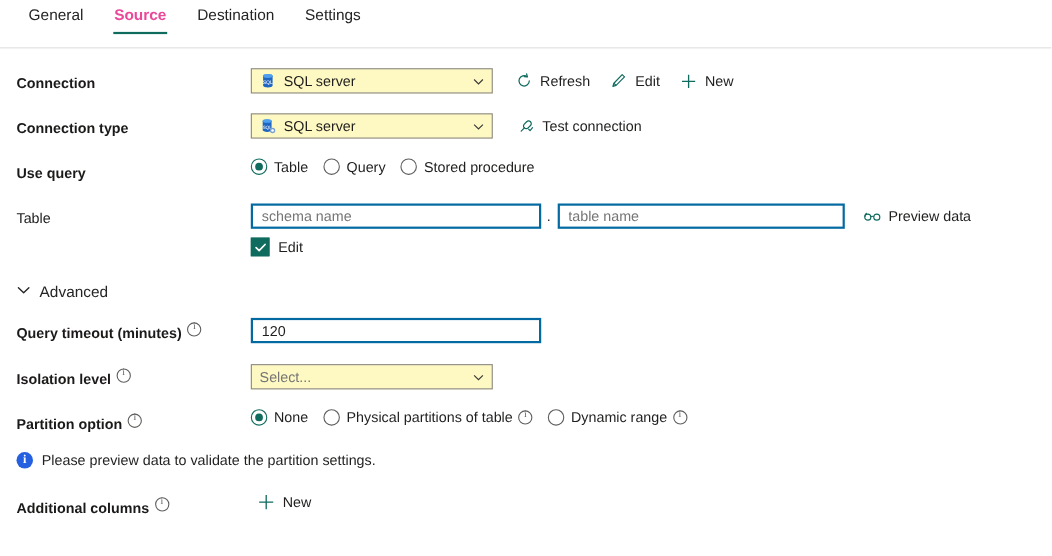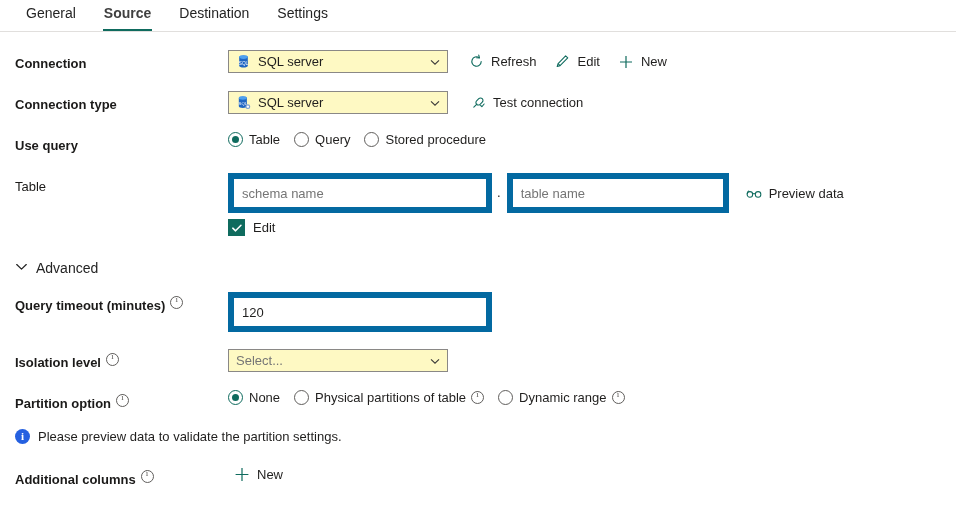--- a/index.html
+++ b/index.html
@@ -12,21 +12,21 @@
     background: #ffffff;
     font-family: "Liberation Sans", sans-serif;
     font-size: 13px;
     color: #201f1e;
     overflow: hidden;
   }
 
   
   .tabstrip {
     position: relative;
-    height: 32px;
+    height: 44px;
     display: flex;
     align-items: flex-start;
     padding: 0 0 0 12px;
     box-sizing: border-box;
   }
   .tabstrip::after {
     content: "";
     position: absolute;
     left: 0; right: 0; bottom: 0;
     height: 1px;
@@ -36,21 +36,21 @@
     position: relative;
     padding: 4px 14px 9px 14px;
     font-size: 14px;
     color: #242424;
     line-height: 18px;
     cursor: pointer;
     white-space: nowrap;
   }
   .tab.active {
     font-weight: bold;
-    color: #404040;
+    color: #ec4899;
   }
   .tab.active::after {
     content: "";
     position: absolute;
     left: 13px; right: 13px; bottom: 0;
     height: 2px;
     background: #0f6b5e;
     z-index: 2;
   }
 
@@ -144,26 +144,26 @@
     border-radius: 50%;
     background: #0f6b5e;
   }
   .radio .rlabel { font-size: 13px; color: #201f1e; }
 
   
   .tbox {
     width: 264px;
     height: 23px;
     box-sizing: border-box;
-    border: 6px solid #0369a1;
+    border: 2px solid #0369a1;
     background: #ffffff;
     font-family: "Liberation Sans", sans-serif;
     font-size: 13px;
     color: #201f1e;
-    padding: 14px 8px;
+    padding: 0 8px;
     outline: none;
     line-height: 21px;
   }
   .tbox.ph { color: #767676; }
   .combo {
     width: 220px;
     height: 23px;
     box-sizing: border-box;
     border: 1px solid #8a8886;
     background: #fef9c3;
@@ -417,21 +417,21 @@
     </div>
   </div>
 
   <div class="row tight">
     <div class="label normal">
       <span class="txt">Table</span>
     </div>
     <div class="field">
       <input class="tbox ph" type="text" value="" placeholder="schema name" style="">
       <span class="dot-sep">.</span>
-      <input class="tbox ph" type="text" value="" style="width: 222px;" placeholder="table name">
+      <input class="tbox ph" type="text" value="" style="width: 261px;" placeholder="table name">
       <div class="cmds" style="margin-left:17px;">
         <div class="cmd">
           <span class="cicon">
             <svg viewBox="0 0 18 16" width="17" height="15">
               <circle cx="4.4" cy="9" r="3.1" fill="none" stroke="#0f6b5e" stroke-width="1.15"></circle>
               <circle cx="13.6" cy="9" r="3.1" fill="none" stroke="#0f6b5e" stroke-width="1.15"></circle>
               <path d="M7.5 8.7 q1.5 -1.2 3 0" fill="none" stroke="#0f6b5e" stroke-width="1.15"></path>
               <path d="M1.4 8.2 q0.2 -2.3 1.7 -3.1" fill="none" stroke="#0f6b5e" stroke-width="1.15" stroke-linecap="round"></path>
             </svg>
           </span>

